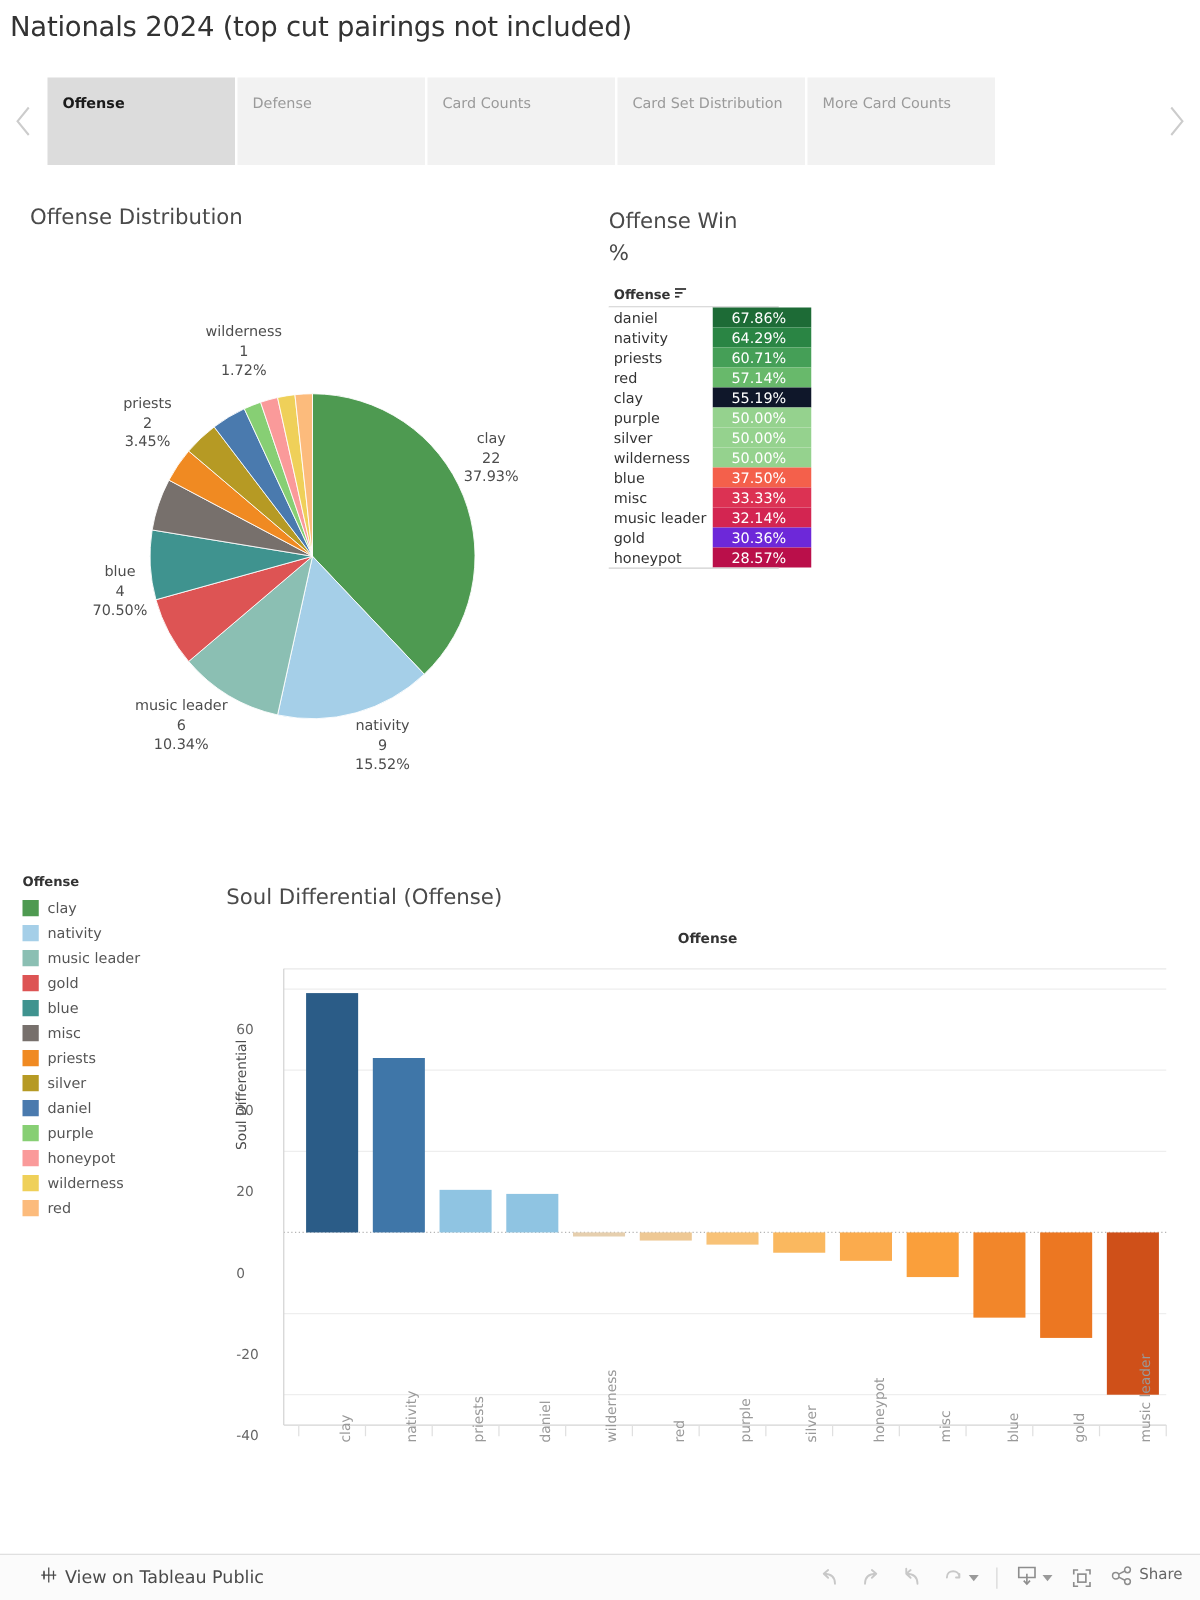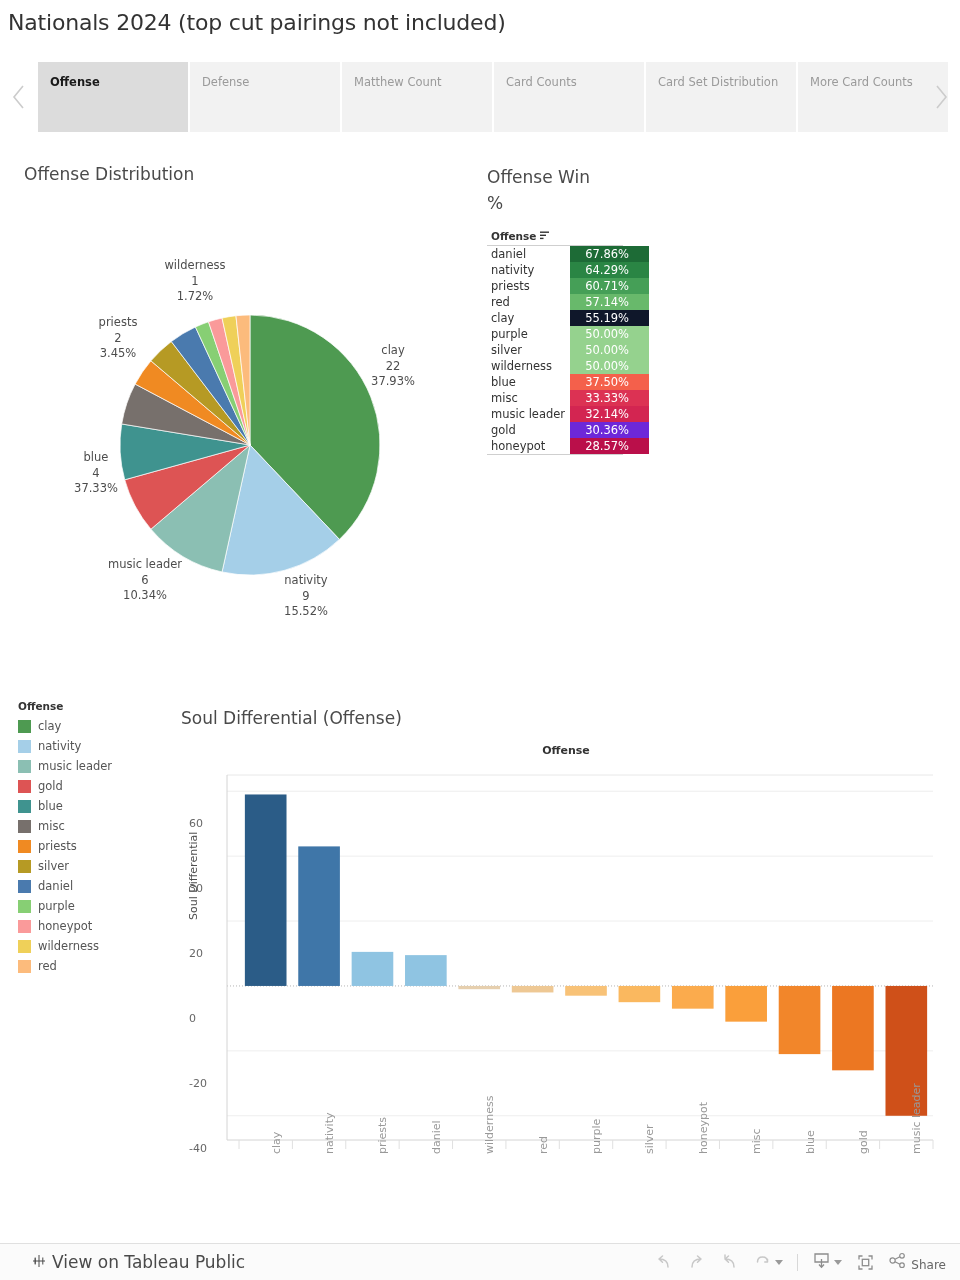--- a/index.html
+++ b/index.html
@@ -231,21 +231,21 @@
     background: #fbfbfb;
     border-top: 1px solid #e0e0e0;
     display: flex;
     align-items: center;
   }
   #tableau-link {
     display: flex;
     align-items: center;
     gap: 6px;
     margin-left: 32px;
-    font-size: 17px;
+    font-size: 14px;
     color: #4a4a4a;
   }
   #toolbar-right {
     margin-left: auto;
     margin-right: 14px;
     display: flex;
     align-items: center;
     gap: 14px;
     color: #c8c8c8;
   }
@@ -254,21 +254,21 @@
     align-items: center;
     gap: 3px;
   }
   .tb-sep {
     width: 1px;
     height: 17px;
     background: #d8d8d8;
   }
   #share-btn {
     display: flex;
-    align-items: flex-end;
+    align-items: flex-start;
     gap: 5px;
     color: #666666;
     font-size: 12px;
   }
   .caret {
     width: 0; height: 0;
     border-left: 4px solid transparent;
     border-right: 4px solid transparent;
     border-top: 5px solid #9a9a9a;
   }
@@ -280,21 +280,20 @@
 
 <div class="tabstrip">
   <div class="tab-arrow left">
     <svg width="16" height="28" viewBox="0 0 16 28">
         <polyline points="12,3 3,14 12,25" fill="none" stroke="#cccccc" stroke-width="1.6"></polyline>
       </svg>
   </div>
   <div class="tabs">
     <div class="tab active"><span>Offense</span></div>
     <div class="tab"><span>Defense</span></div>
-    <div class="tab"><span>Matthew Count</span></div>
     <div class="tab"><span>Card Counts</span></div>
     <div class="tab"><span>Card Set Distribution</span></div>
     <div class="tab"><span>More Card Counts</span></div>
   </div>
   <div class="tab-arrow right">
     <svg width="16" height="28" viewBox="0 0 16 28">
         <polyline points="4,3 13,14 4,25" fill="none" stroke="#cccccc" stroke-width="1.6"></polyline>
       </svg>
   </div>
 </div>
@@ -327,21 +326,21 @@
       <div>15.52%</div>
     </div>
   <div class="pie-label" id="plabel-music" style="left: 100px; top: 407px; width: 90px;">
       <div>music leader</div>
       <div>6</div>
       <div>10.34%</div>
     </div>
   <div class="pie-label" id="plabel-blue" style="left: 62px; top: 300px; width: 68px;">
       <div>blue</div>
       <div>4</div>
-      <div>37.33%</div>
+      <div>70.50%</div>
     </div>
   <div class="pie-label" id="plabel-priests" style="left: 84px; top: 165px; width: 68px;">
       <div>priests</div>
       <div>2</div>
       <div>3.45%</div>
     </div>
   <div class="pie-label" id="plabel-wilderness" style="left: 155px; top: 108px; width: 80px;">
       <div>wilderness</div>
       <div>1</div>
       <div>1.72%</div>

